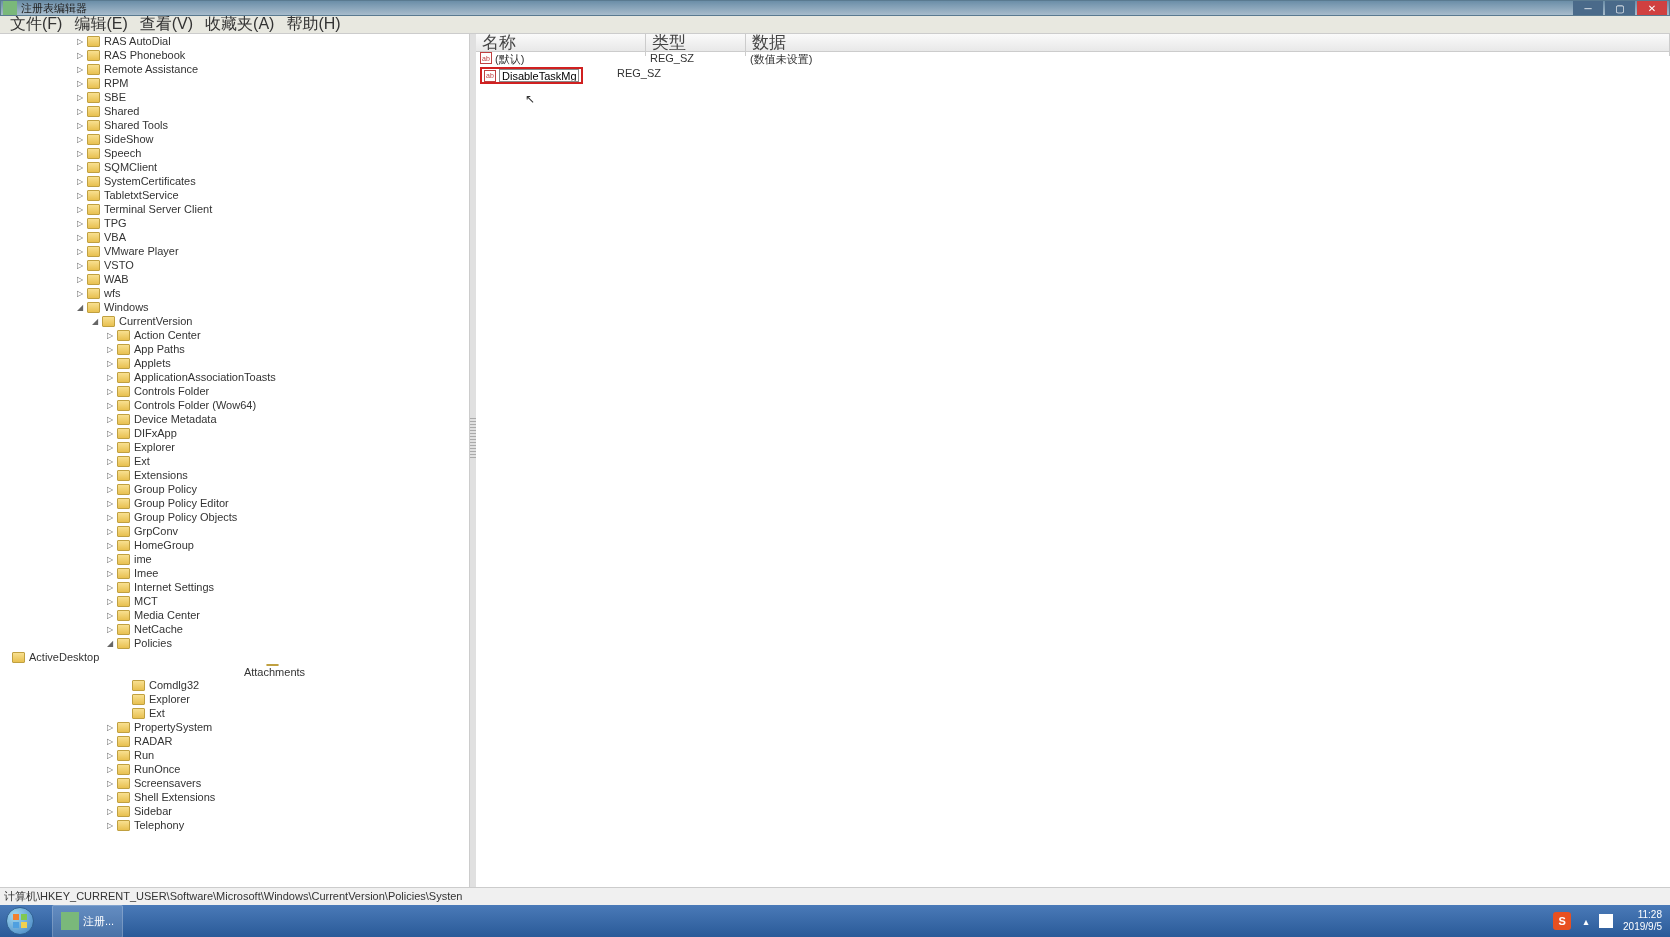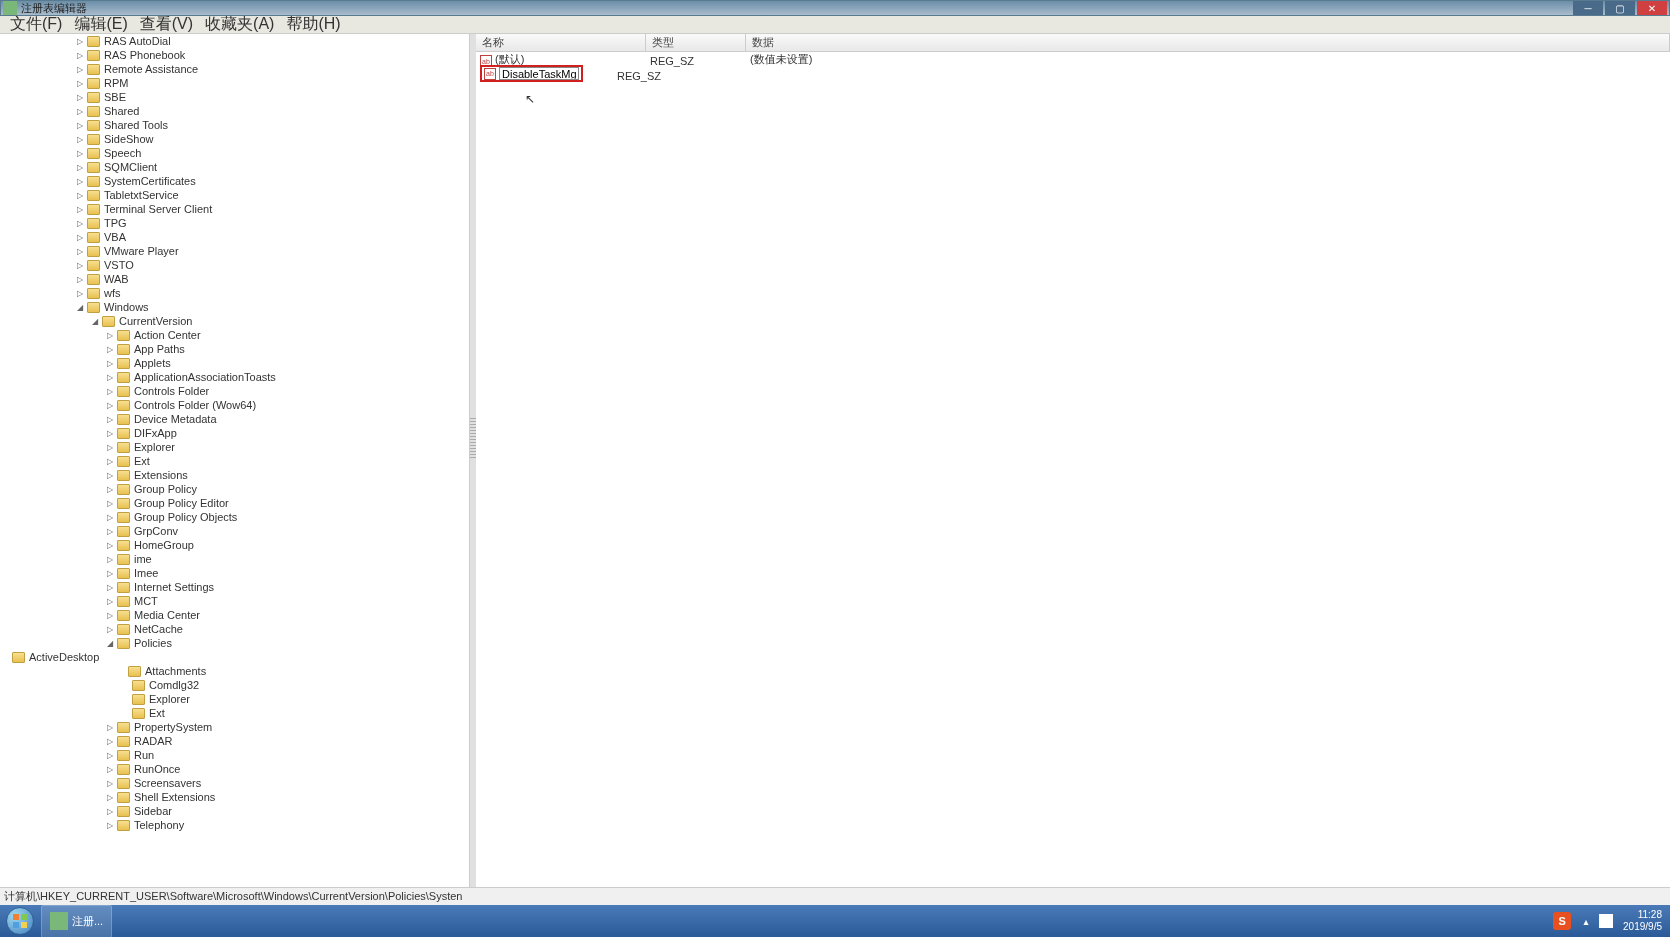--- a/index.html
+++ b/index.html
@@ -134,32 +134,32 @@
     }
     .list-header {
       display: flex;
       background: linear-gradient(to bottom, #fafafa, #e8e8e8);
       border-bottom: 1px solid #ccc;
       height: 18px;
       align-items: center;
     }
     .list-header-col {
       padding: 2px 6px;
-      font-size: 11px;
+      font-size: 17px;
       border-right: 1px solid #ccc;
       color: #444;
     }
     .col-name { width: 170px; }
     .col-type { width: 100px; }
     .col-data { flex: 1; }
     
     .list-row {
       display: flex;
       height: 15px;
-      align-items: flex-end;
+      align-items: flex-start;
       padding-left: 4px;
     }
     .value-icon {
       width: 12px;
       height: 12px;
       background: #fff;
       border: 1px solid #c04040;
       margin-right: 3px;
       display: inline-flex;
       align-items: center;
@@ -230,21 +230,21 @@
       border-radius: 50%;
       background: radial-gradient(circle at 30% 30%, #a0d8f0, #4080c0);
       border: 1px solid #306090;
       display: flex;
       align-items: center;
       justify-content: center;
     }
     .task-item {
       height: 33px;
       padding: 0 8px;
-      margin-left: 1px;
+      margin-left: 12px;
       background: rgba(255,255,255,0.15);
       border: 1px solid rgba(255,255,255,0.2);
       border-radius: 2px;
       display: flex;
       align-items: center;
       color: #fff;
       font-size: 11px;
       cursor: pointer;
     }
     .task-icon {
@@ -541,21 +541,21 @@
         <div class="tree-node" style="padding-left: 105px;">
           <span class="expander">◢</span>
           <span class="folder-icon"></span>
           <span class="tree-label">Policies</span>
         </div>
         <div class="tree-node" style="">
           <span class="expander"></span>
           <span class="folder-icon"></span>
           <span class="tree-label">ActiveDesktop</span>
         </div>
-        <div class="tree-node" style="padding-left: 116px;">
+        <div class="tree-node" style="padding-left: 80px; flex-direction: column;">
           <span class="expander"></span>
           <span class="folder-icon"></span>
           <span class="tree-label">Attachments</span>
         </div>
         <div class="tree-node" style="padding-left: 120px;">
           <span class="expander"></span>
           <span class="folder-icon"></span>
           <span class="tree-label">Comdlg32</span>
         </div>
         <div class="tree-node" style="padding-left: 120px;">

